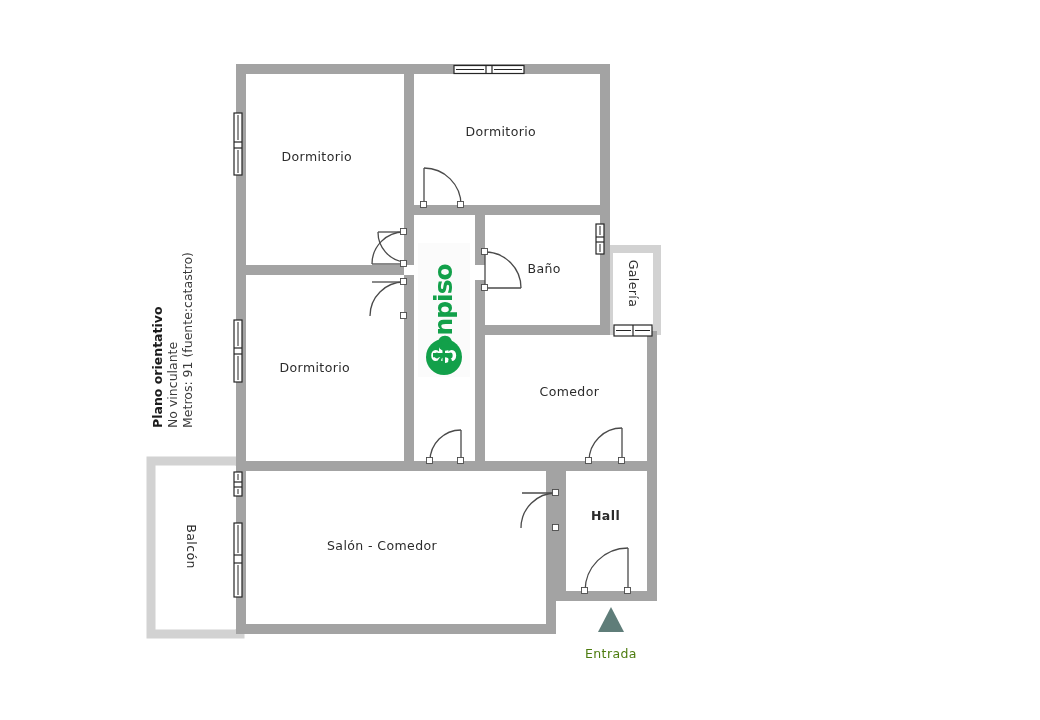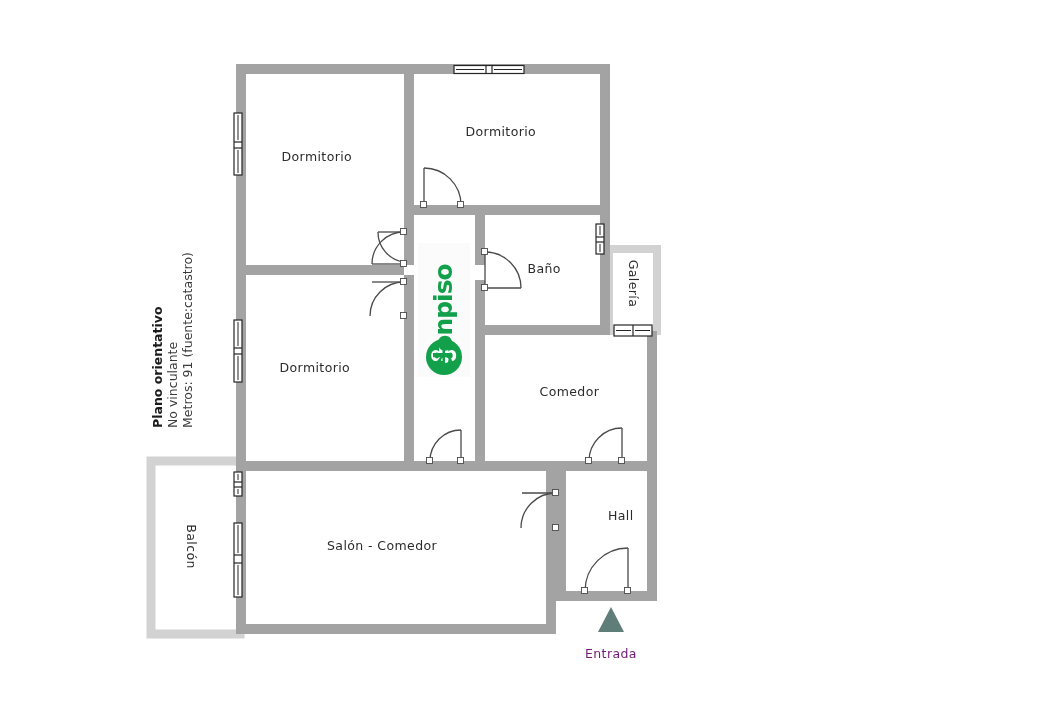--- a/index.html
+++ b/index.html
@@ -102,21 +102,21 @@
     color: #12a04a;
     letter-spacing: -1px;
     white-space: nowrap;
     font-family: "DejaVu Sans", sans-serif;
   }
   .entrada-label {
     position: absolute;
     left: 585px;
     top: 646px;
     font-size: 12.5px;
-    color: #701a75;
+    color: #4d7c0f;
     letter-spacing: 0.4px;
   }
 </style>
 </head>
 <body>
 
 <svg id="plan" viewBox="0 0 1040 720">
 
   <g>
     <path d="M151,461 H240 V634 H151 Z" fill="none" stroke="#d2d2d2" stroke-width="9"></path>
@@ -321,18 +321,18 @@
   </div>
 </div>
 
 <div id="room-labels">
     <div class="room-label" style="left: 281.5px; top: 148.5px;">Dormitorio</div>
     <div class="room-label" style="left: 465.5px; top: 123.5px;">Dormitorio</div>
     <div class="room-label" style="left: 279.5px; top: 359.5px;">Dormitorio</div>
     <div class="room-label" style="left: 527.5px; top: 260.5px;">Baño</div>
     <div class="room-label rot" style="left: 610px; top: 275.5px;">Galería</div>
     <div class="room-label" style="left: 539.5px; top: 383.5px;">Comedor</div>
-    <div class="room-label" style="left: 608px; top: 507.5px;">Hall</div>
+    <div class="room-label" style="left: 591px; top: 507.5px; font-weight: bold;">Hall</div>
     <div class="room-label" style="left: 327px; top: 537.5px; text-align: right;">Salón - Comedor</div>
     <div class="room-label rot" style="left: 168.5px; top: 538.5px;">Balcón</div>
   </div>
 
 <div class="entrada-label">Entrada</div>
 
 </body></html>

